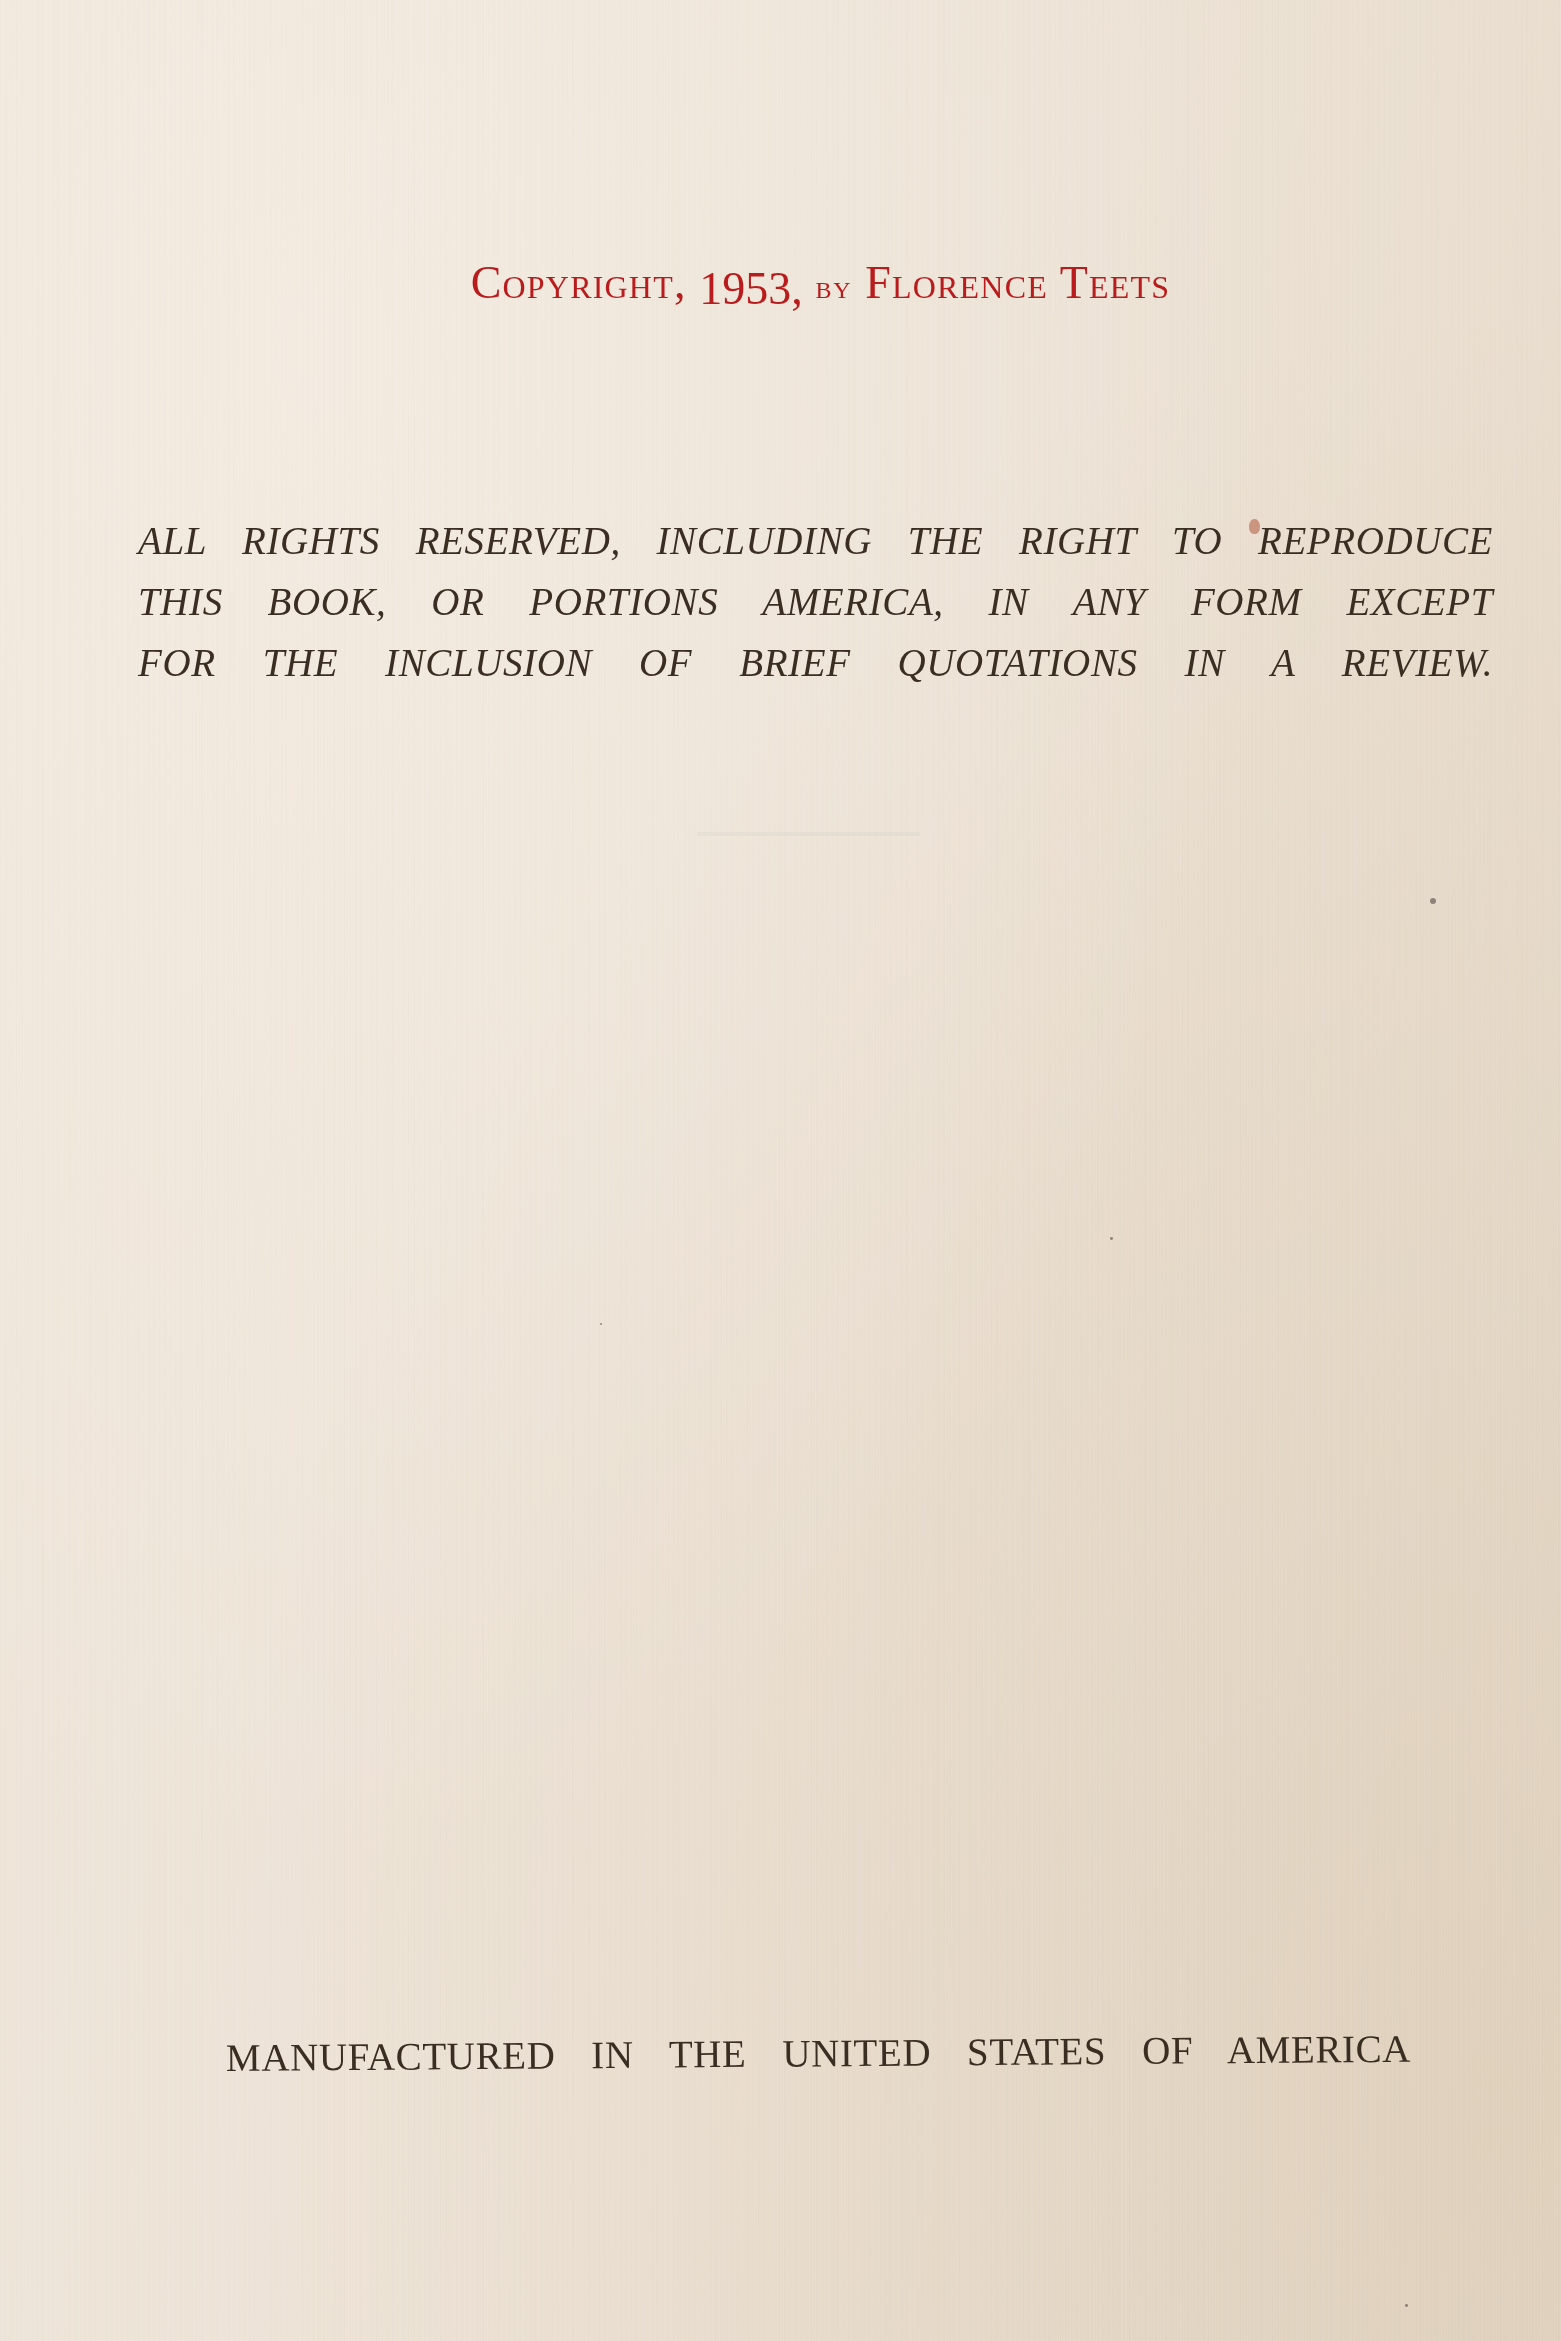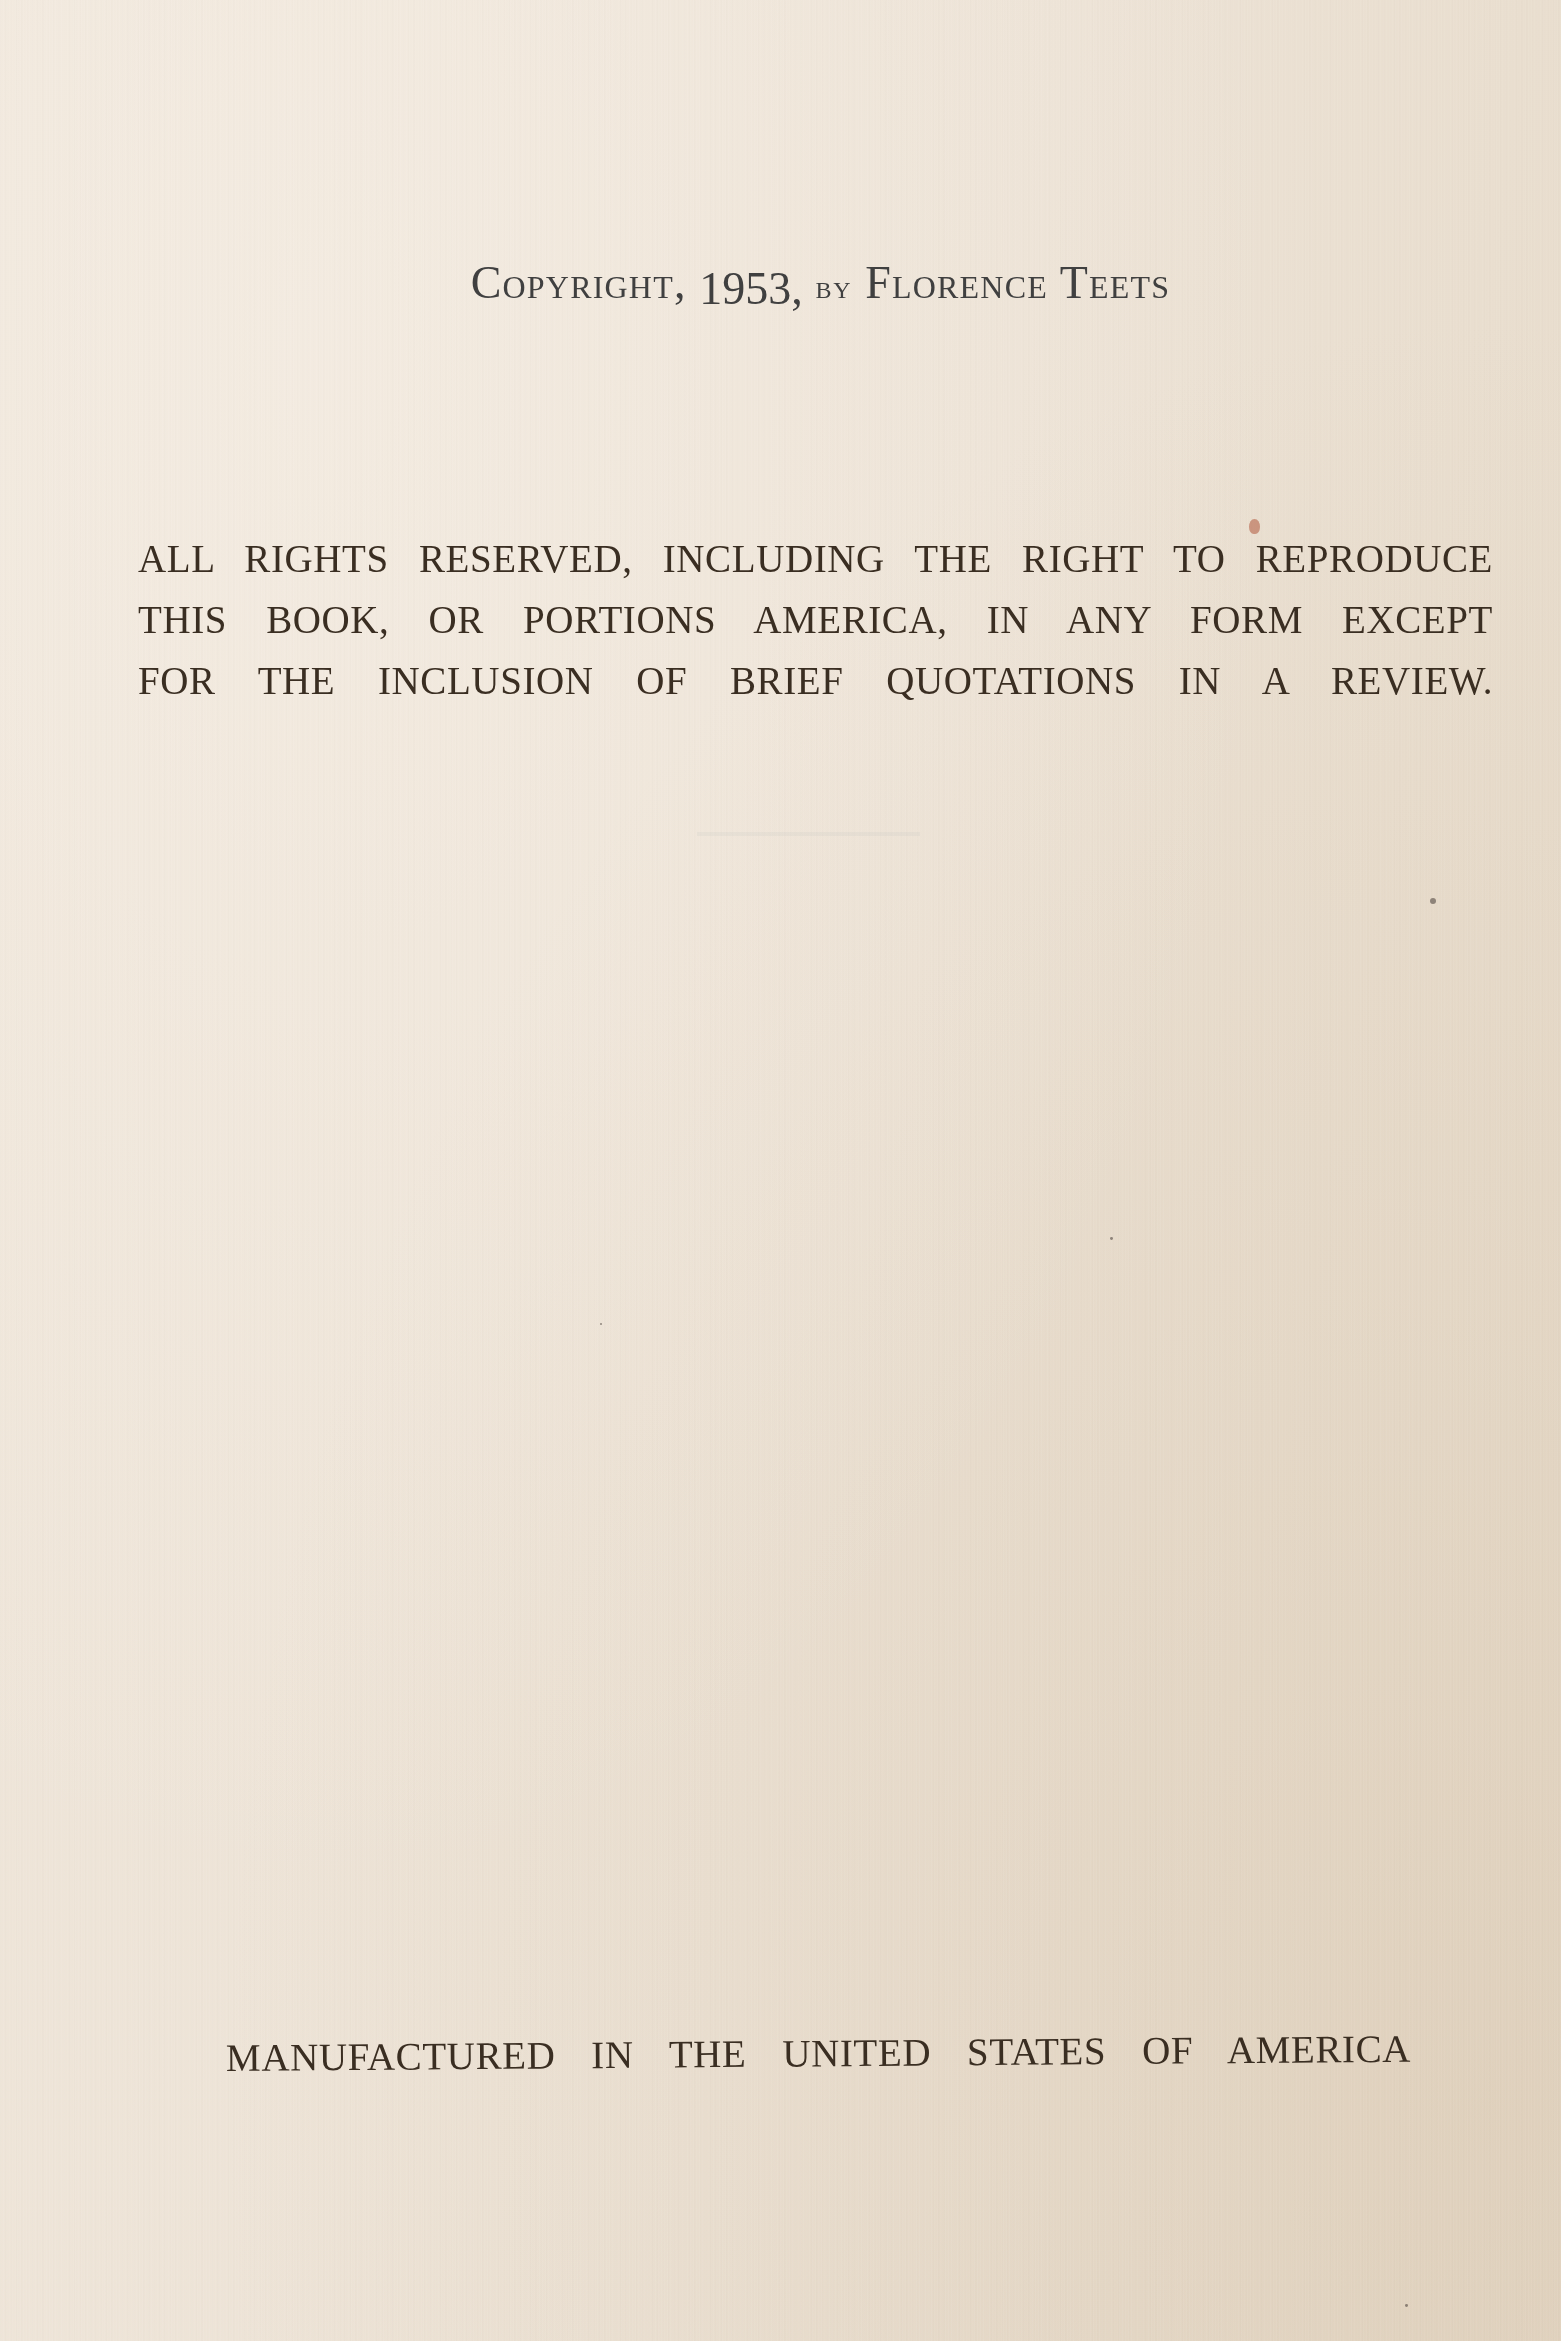--- a/index.html
+++ b/index.html
@@ -50,38 +50,39 @@
       position: absolute;
       left: 356px;
       top: 250px;
       width: 929px;
       text-align: center;
       white-space: nowrap;
       font-size: 46px;
       line-height: 65px;
       letter-spacing: 1.2px;
       font-variant: small-caps;
-      color: #404040;
+      color: #b91c1c;
     }
     .copyright-line .year {
       font-variant: normal;
       position: relative;
       top: 5.9px;
       letter-spacing: 0px;
     }
     .copyright-line .by {
       font-size: 34px;
       letter-spacing: 1.8px;
     }
 
     .rights-block {
       position: absolute;
       left: 138px;
-      top: 528px;
+      top: 510px;
       width: 1355px;
+      font-style: italic;
     }
     .rights-line {
       display: block;
       font-size: 39px;
       line-height: 61px;
       height: 61px;
       text-align: justify;
       text-align-last: justify;
       white-space: nowrap;
       letter-spacing: 0.6px;

